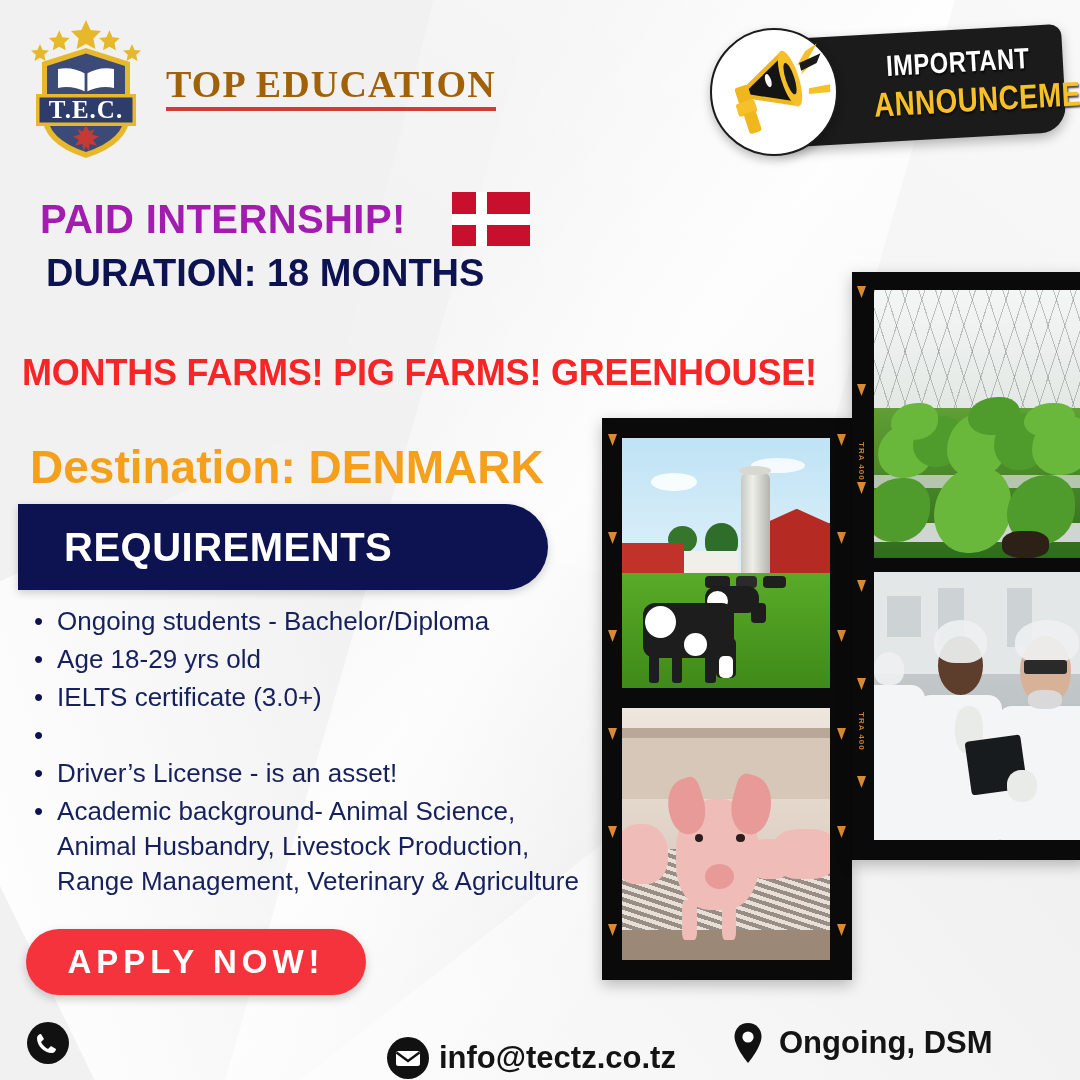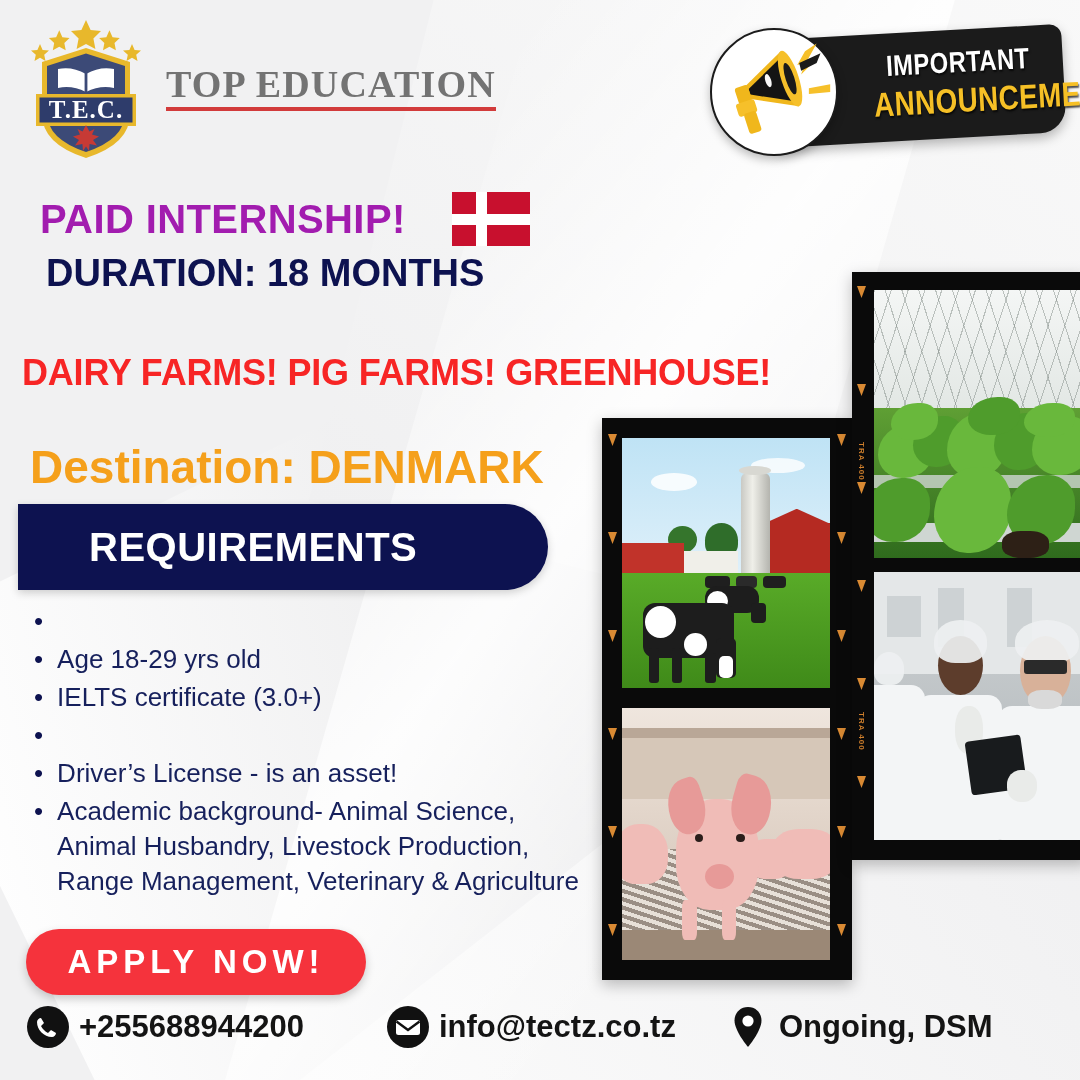--- a/index.html
+++ b/index.html
@@ -33,21 +33,21 @@
     background:linear-gradient(115deg,rgba(255,255,255,0) 0%,rgba(255,255,255,.85) 45%,rgba(255,255,255,0) 90%);
     transform:skewX(-16deg);
   }
 
   
   #logo-block { position:absolute; left:22px; top:18px; display:flex; align-items:center; gap:16px; }
   .shield-wrap { width:128px; height:142px; position:relative; }
   #brand-text { display:flex; flex-direction:column; line-height:1; }
   #brand-top {
     font-family:"Liberation Serif", serif; font-weight:bold;
-    font-size:38px; color:#737373; letter-spacing:1.2px;
+    font-size:38px; color:#a16207; letter-spacing:1.2px;
   }
   #brand-rule { height:4px; background:#d23b3b; margin:4px 0 2px; }
   #brand-bottom {
     font-family:"Liberation Serif", serif; font-weight:bold;
     font-size:38px; color:#1d2a5c; letter-spacing:7px;
   }
 
   
   #announce { position:absolute; right:16px; top:22px; width:360px; height:132px; }
   #announce-plate {
@@ -87,41 +87,41 @@
   #farms { position:absolute; left:22px; top:352px; font-size:36px; font-weight:bold; color:#f72525; letter-spacing:-.2px; }
   #destination { position:absolute; left:30px; top:440px; font-size:46px; font-weight:bold; color:#f5a01b; }
 
   
   #req-pill {
     position:absolute; left:18px; top:504px; width:530px; height:86px;
     background:#0d1250; border-radius:0 46px 46px 0;
     display:flex; align-items:center;
     box-shadow:0 3px 8px rgba(0,0,0,.18);
   }
-  #req-pill-label { margin-left:71px; font-size:40px; font-weight:bold; color:#fff; letter-spacing:.5px; }
+  #req-pill-label { margin-left:46px; font-size:40px; font-weight:bold; color:#fff; letter-spacing:.5px; }
 
   
   #req-list { position:absolute; left:34px; top:604px; width:560px; }
   .req-item { display:flex; align-items:flex-start; gap:14px; margin-bottom:3px; }
   .req-bullet { color:#0d1250; font-size:26px; line-height:35px; }
   .req-text { color:#16205c; font-size:26px; line-height:35px; }
 
   
   #apply-btn {
     position:absolute; left:26px; top:929px; width:340px; height:66px;
     background:#f5333c; border-radius:33px;
     display:flex; align-items:center; justify-content:center;
     box-shadow:0 4px 10px rgba(0,0,0,.2);
   }
   #apply-label { color:#fff; font-size:33px; font-weight:bold; letter-spacing:5px; }
 
   #contacts { position:absolute; left:26px; top:1005px; width:1040px; display:flex; align-items:center; }
   .contact { display:flex; align-items:center; gap:9px; color:#141414; font-size:31px; font-weight:bold; }
   #contact-phone { width:360px; }
-  #contact-email { width:340px; }
+  #contact-email { width:340px;margin-top:31px; }
   .cicon { width:44px; height:44px; flex:0 0 44px; }
 
   
   .strip { position:absolute; background:#0a0a0a; box-shadow:0 5px 14px rgba(0,0,0,.25); }
   #strip-left  { left:602px; top:418px; width:250px; height:562px; }
   #strip-right { left:852px; top:272px; width:236px; height:588px; }
   .strip .perf {
     position:absolute; width:9px; height:12px; background:#d98a33;
     clip-path:polygon(0 0,100% 0,50% 100%);
   }
@@ -254,30 +254,31 @@
 </div>
 
 <div id="paid-line">
   <div id="paid-text">PAID INTERNSHIP!</div>
   <div id="dk-flag">
     <div class="v"></div>
     <div class="h"></div>
   </div>
 </div>
 <div id="duration">DURATION: 18 MONTHS</div>
-<div id="farms">DAIRY FARMS! PIG FARMS! GREENHOUSE!</div>
+<div id="farms">MONTHS FARMS! PIG FARMS! GREENHOUSE!</div>
 <div id="destination">Destination: DENMARK</div>
 
 <div id="req-pill">
   <span id="req-pill-label">REQUIREMENTS</span>
 </div>
 
 <div id="req-list">
   <div class="req-item">
     <span class="req-bullet">•</span>
+    <span class="req-text">Ongoing students - Bachelor/Diploma</span>
   </div>
   <div class="req-item">
     <span class="req-bullet">•</span>
     <span class="req-text">Age 18-29 yrs old</span>
   </div>
   <div class="req-item">
     <span class="req-bullet">•</span>
     <span class="req-text">IELTS certificate (3.0+)</span>
   </div>
   <div class="req-item">
@@ -298,21 +299,20 @@
 </div>
 
 <div id="contacts">
   <div class="contact" id="contact-phone">
     <span class="cicon">
       <svg viewBox="0 0 44 44" width="44" height="44">
         <circle cx="22" cy="22" r="21" fill="#111"></circle>
         <path d="M15 13c-2 0-4 2-4 4 0 8 7 15 15 15 2 0 4-2 4-4l-5-3-3 3c-3-1.6-5.4-4-7-7l3-3z" fill="#fff"></path>
       </svg>
     </span>
-    <span>+255688944200</span>
   </div>
   <div class="contact" id="contact-email">
     <span class="cicon">
       <svg viewBox="0 0 44 44" width="44" height="44">
         <circle cx="22" cy="22" r="21" fill="#111"></circle>
         <rect x="10" y="15" width="24" height="15" rx="2.5" fill="#fff"></rect>
         <path d="M10.5 16.5 L22 25 L33.5 16.5" stroke="#111" stroke-width="2.4" fill="none"></path>
       </svg>
     </span>
     <span>info@tectz.co.tz</span>

